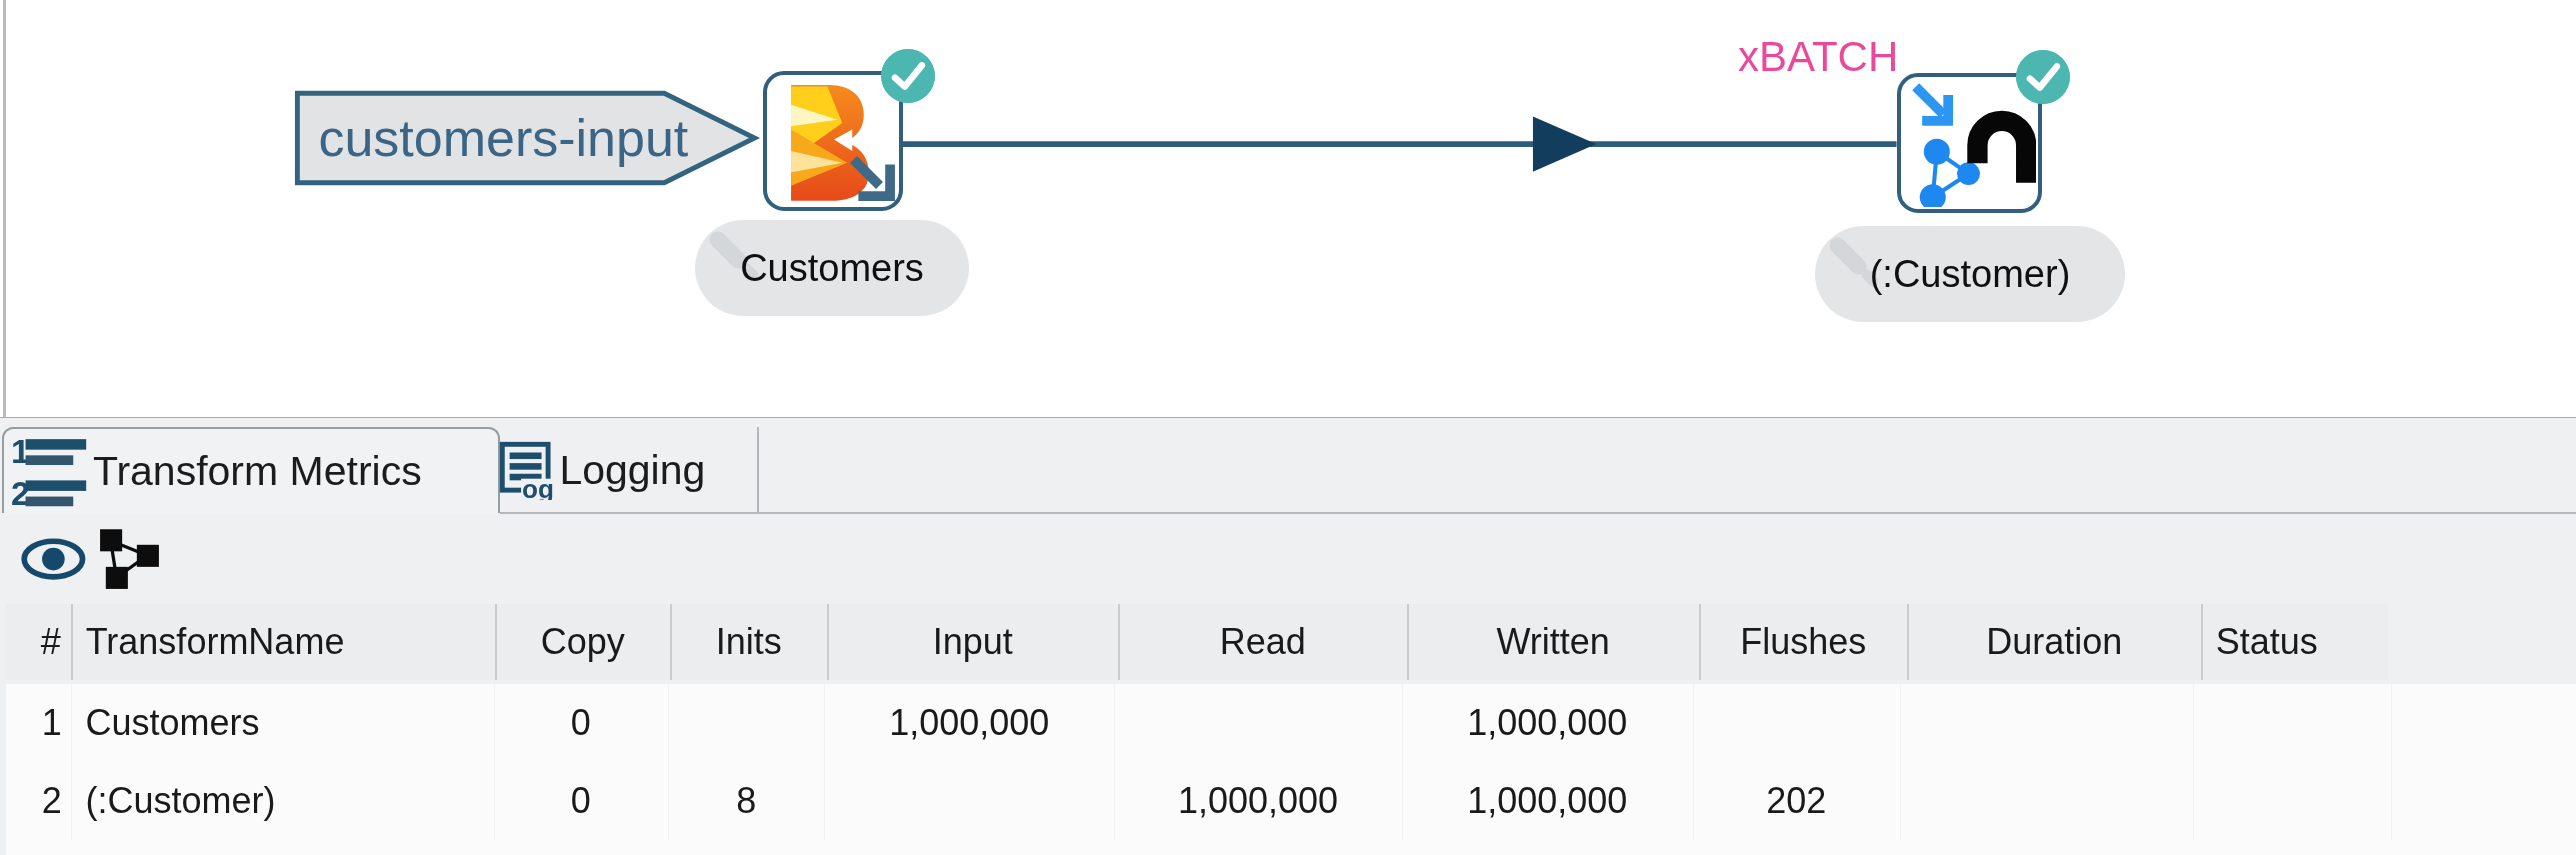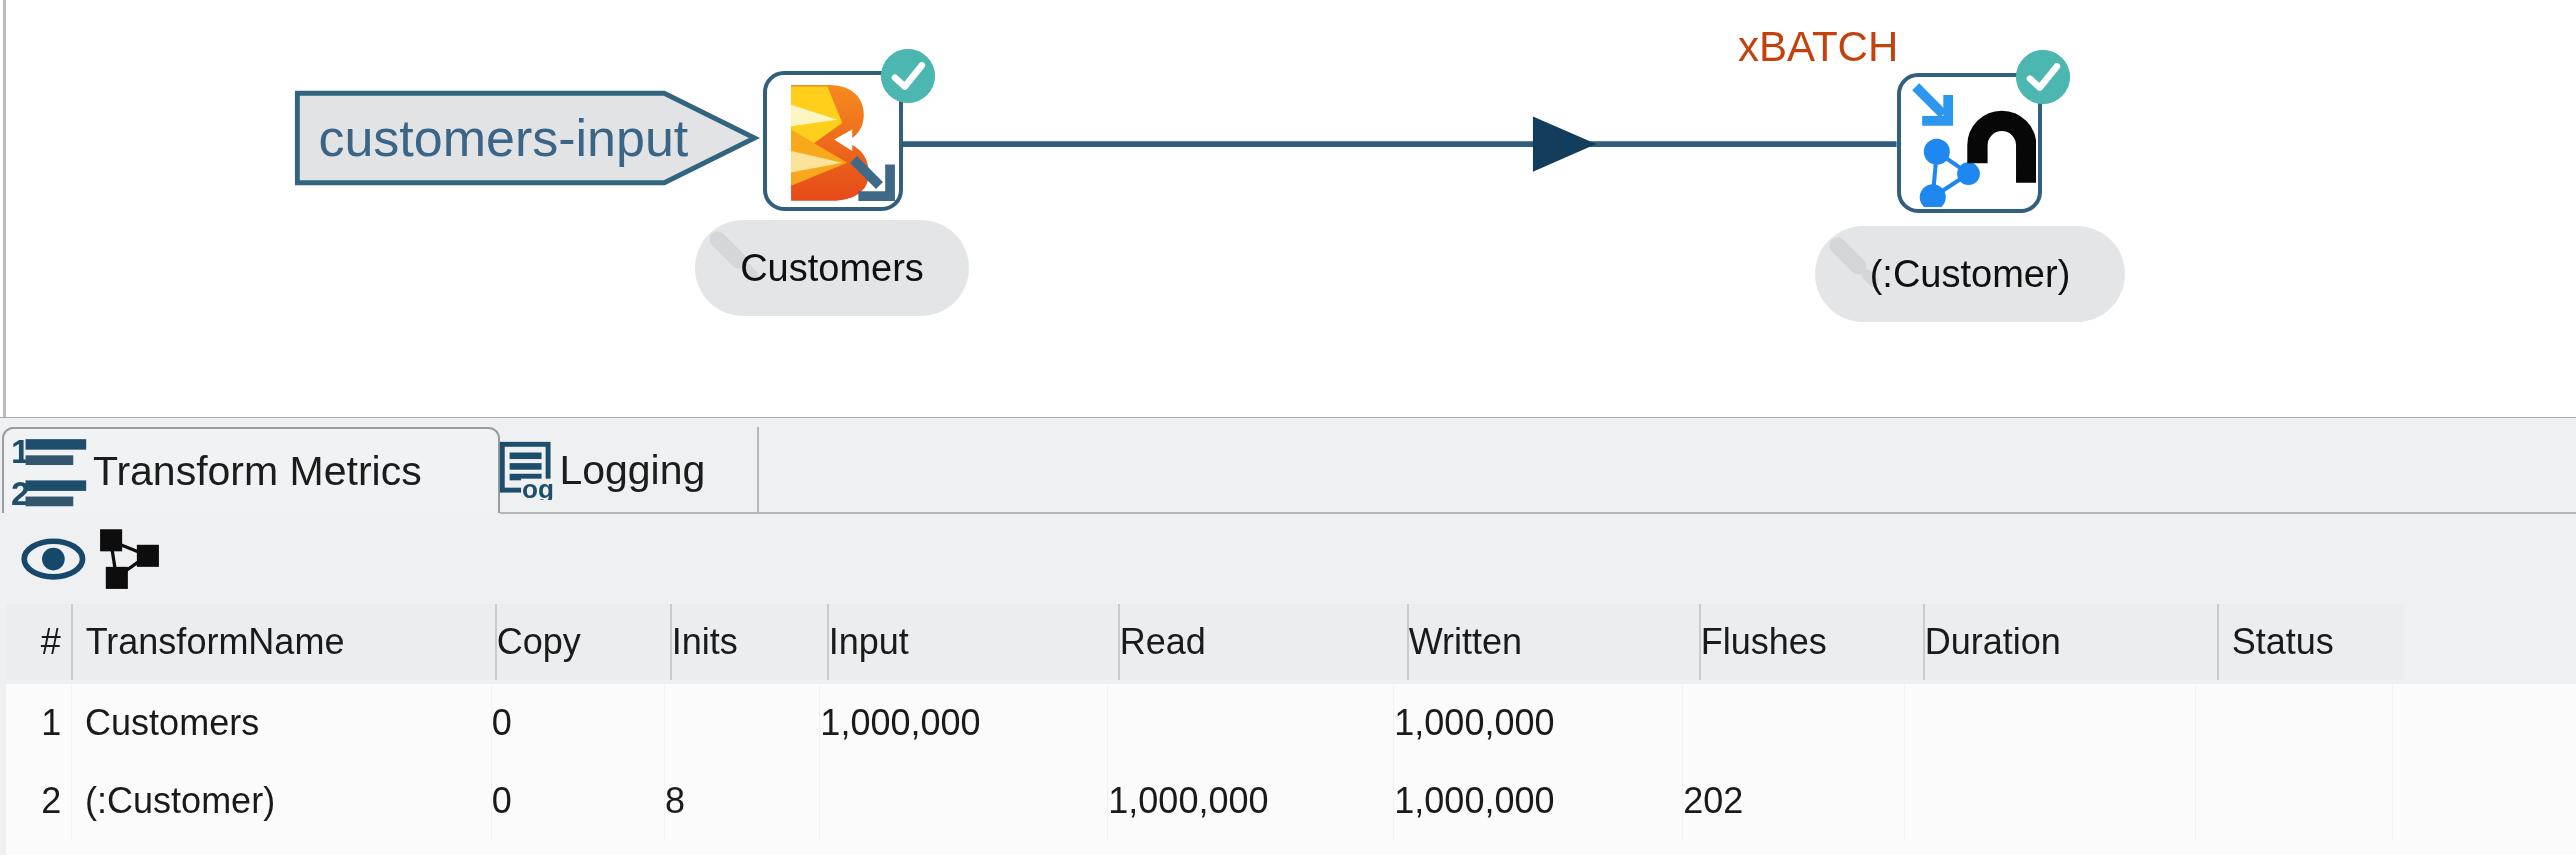--- a/index.html
+++ b/index.html
@@ -8,21 +8,21 @@
   
   .canvas{position:absolute;left:0;top:0;width:2576px;height:417px;background:#ffffff;}
   .canvas-left-edge{position:absolute;left:3.3px;top:0;width:2.4px;height:417px;background:#b9bcbe;}
   .banner{position:absolute;left:294px;top:90px;width:468px;height:96px;}
   .banner-label{position:absolute;left:24.4px;top:0;height:96px;line-height:96px;
                 font-size:52px;color:#3b6586;white-space:nowrap;}
   .node{position:absolute;background:#ffffff;border:4.9px solid #335f7e;border-radius:21px;box-sizing:border-box;}
   .node-customers{left:763px;top:71px;width:140px;height:140px;}
   .node-neo{left:1897px;top:73px;width:145px;height:140px;}
   .badge{position:absolute;width:54px;height:54px;border-radius:50%;background:#4cb7b1;}
-  .annotation{position:absolute;left:1738px;top:23px;font-size:42px;color:#c2410c;white-space:nowrap;}
+  .annotation{position:absolute;left:1738px;top:33px;font-size:42px;color:#ec4899;white-space:nowrap;}
   .pill{position:absolute;height:96px;background:#e3e5e6;border-radius:49px;}
   .pill-customers{left:695px;top:220px;width:274px;}
   .pill-neo{left:1815px;top:226px;width:310px;}
   .pill-label{position:absolute;left:0;right:0;top:0;height:96px;line-height:96px;
               text-align:center;font-size:38px;color:#101010;white-space:nowrap;}
   .hop{position:absolute;left:899px;top:110px;}
   
   .panel{position:absolute;left:0;top:417px;width:2576px;height:438px;background:#eef0f2;
          border-top:1.6px solid #ababab;box-sizing:border-box;}
   .tab{position:absolute;display:flex;align-items:center;box-sizing:border-box;}
@@ -34,23 +34,23 @@
   .toolbar-icon{position:absolute;}
   
   .tbl-header{position:absolute;left:5.7px;top:186px;display:flex;height:76px;}
   .tbl-body{position:absolute;left:5.7px;top:266px;right:0;bottom:0;background:#fbfbfb;}
   .tbl-row{display:flex;height:78px;}
   .hcell{background:#ebedef;border-right:2.4px solid #c9cbcd;box-sizing:border-box;
          height:76px;line-height:76px;font-size:36px;color:#1a1a1a;overflow:hidden;white-space:nowrap;}
   .bcell{border-right:1.6px solid rgba(0,0,0,0.035);box-sizing:border-box;
          height:78px;line-height:78px;font-size:36px;color:#1a1a1a;overflow:hidden;white-space:nowrap;}
   .c0{width:67px}.c1{width:424px}.c2{width:175px}.c3{width:157px}.c4{width:291px}.c5{width:289px}
-  .c6{width:292px}.c7{width:224px}.c8{width:294px}.c9{width:199px}.c10{width:185px;border-right:none;}
+  .c6{width:292px}.c7{width:208px}.c8{width:294px}.c9{width:199px}.c10{width:185px;border-right:none;}
   .al{text-align:left;padding-left:13px;}
-  .ar{text-align:left;padding-right:1px;}
+  .ar{text-align:center;padding-right:1px;}
   .num{text-align:right;padding-right:9.8px;}
 </style>
 </head>
 <body>
 
 <div class="app">
 
   <div class="canvas">
     <div class="canvas-left-edge"></div>
 

